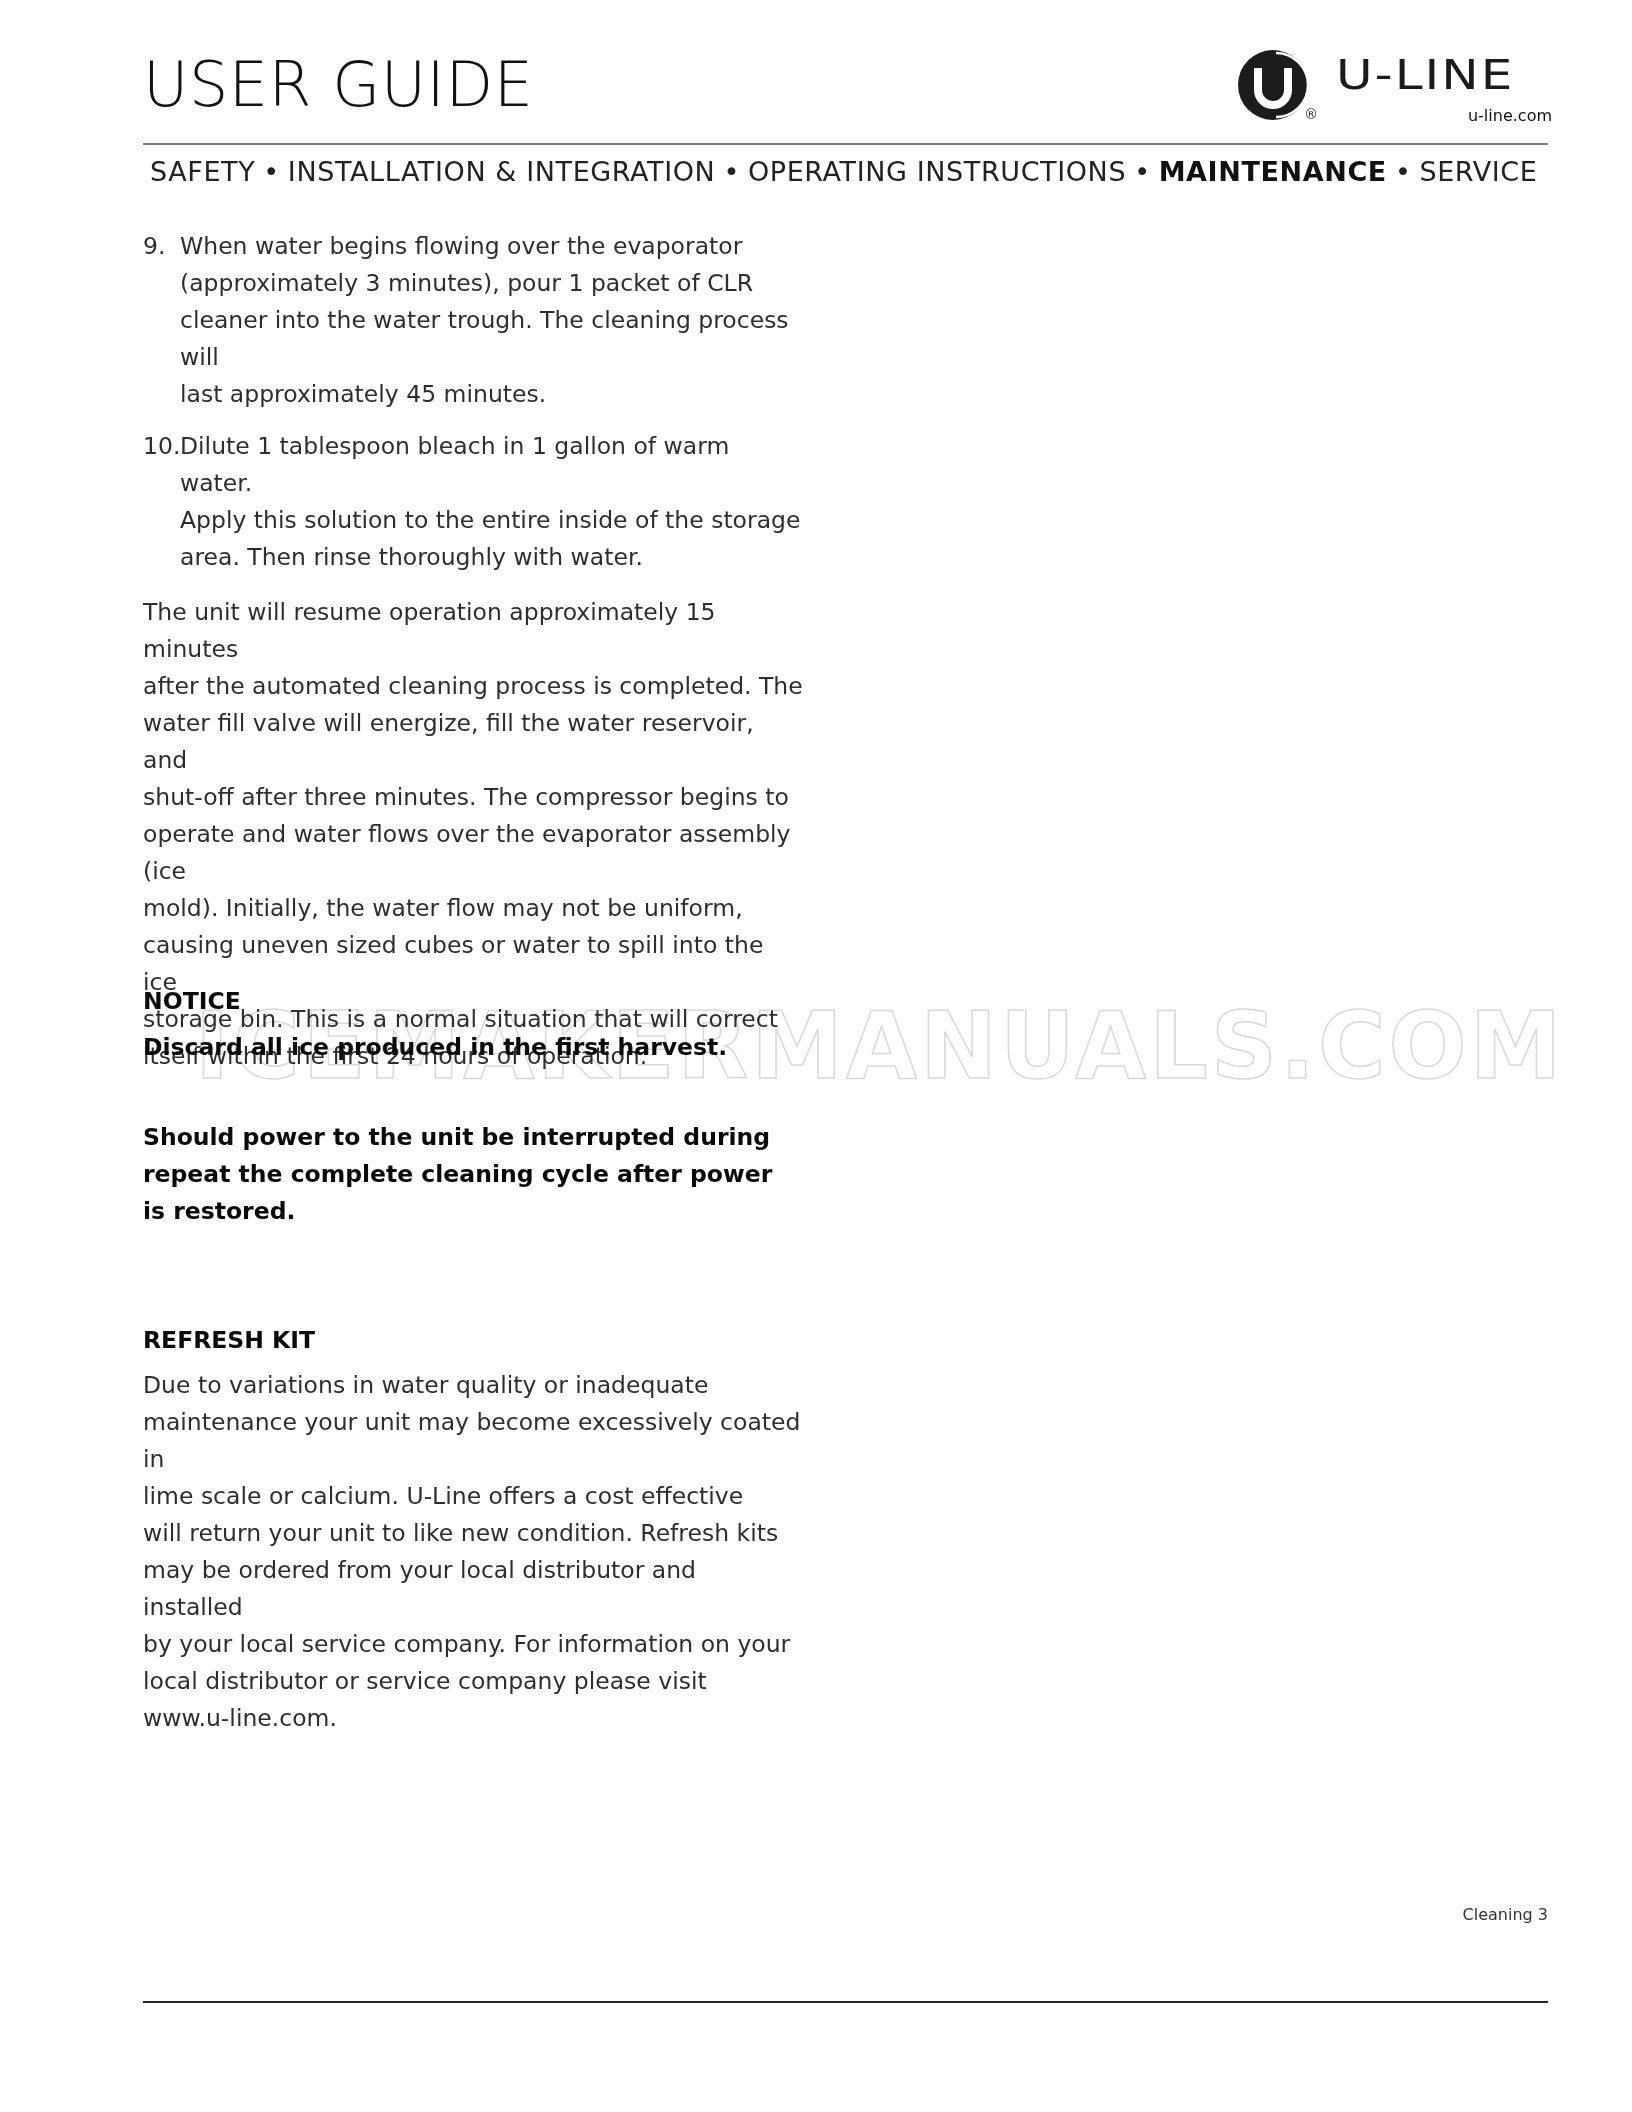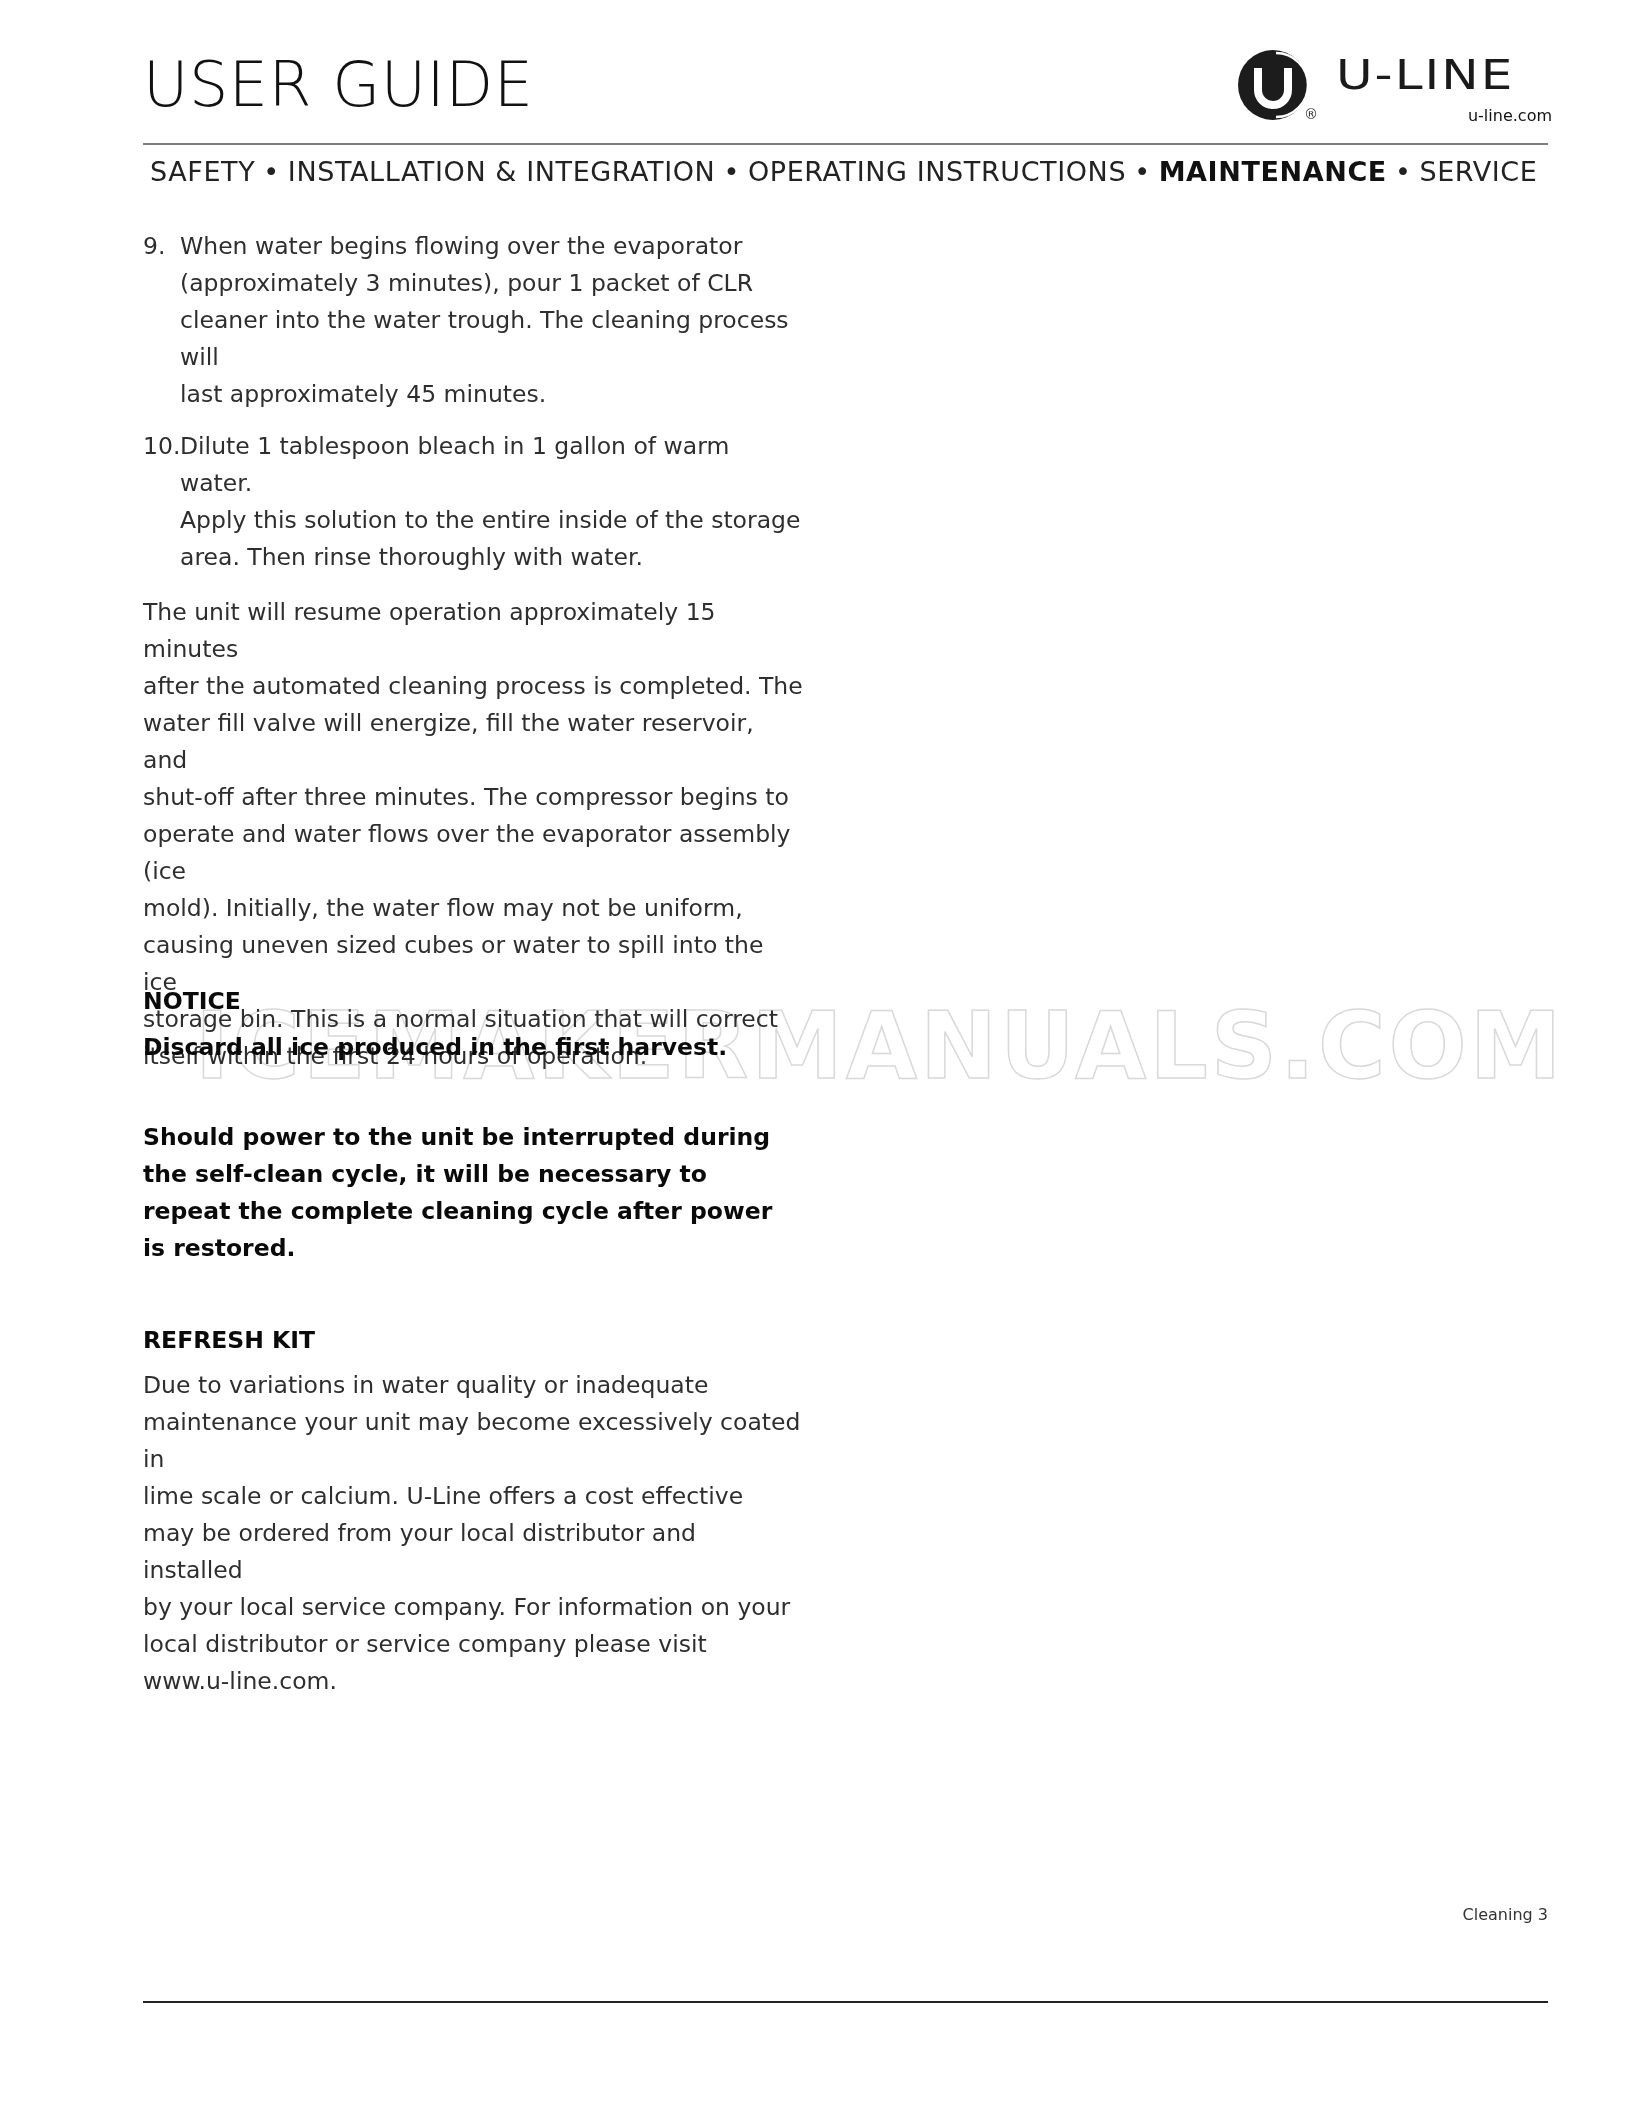--- a/index.html
+++ b/index.html
@@ -81,30 +81,30 @@
   <div>causing uneven sized cubes or water to spill into the ice</div>
   <div>storage bin. This is a normal situation that will correct</div>
   <div>itself within the first 24 hours of operation.</div>
 </div>
 
 <div class="col bold" style="top:983px;">NOTICE</div>
 <div class="col bold" style="top:1029px;">Discard all ice produced in the first harvest.</div>
 
 <div class="col bold" style="top:1119px;">
   <div>Should power to the unit be interrupted during</div>
-  <div>the self-clean cycle, it will be necessary to</div>
   <div>repeat the complete cleaning cycle after power</div>
   <div>is restored.</div>
 </div>
 
 <div class="col bold" style="top:1322px;">REFRESH KIT</div>
 <div class="col" style="top:1367px;">
   <div>Due to variations in water quality or inadequate</div>
   <div>maintenance your unit may become excessively coated in</div>
   <div>lime scale or calcium. U-Line offers a cost effective</div>
+  <div>will return your unit to like new condition. Refresh kits</div>
   <div>may be ordered from your local distributor and installed</div>
   <div>by your local service company. For information on your</div>
   <div>local distributor or service company please visit</div>
   <div>www.u-line.com.</div>
 </div>
 
 <div class="footer-rule"></div>
 <div class="footer-text">Cleaning 3</div>
 
 </body></html>

